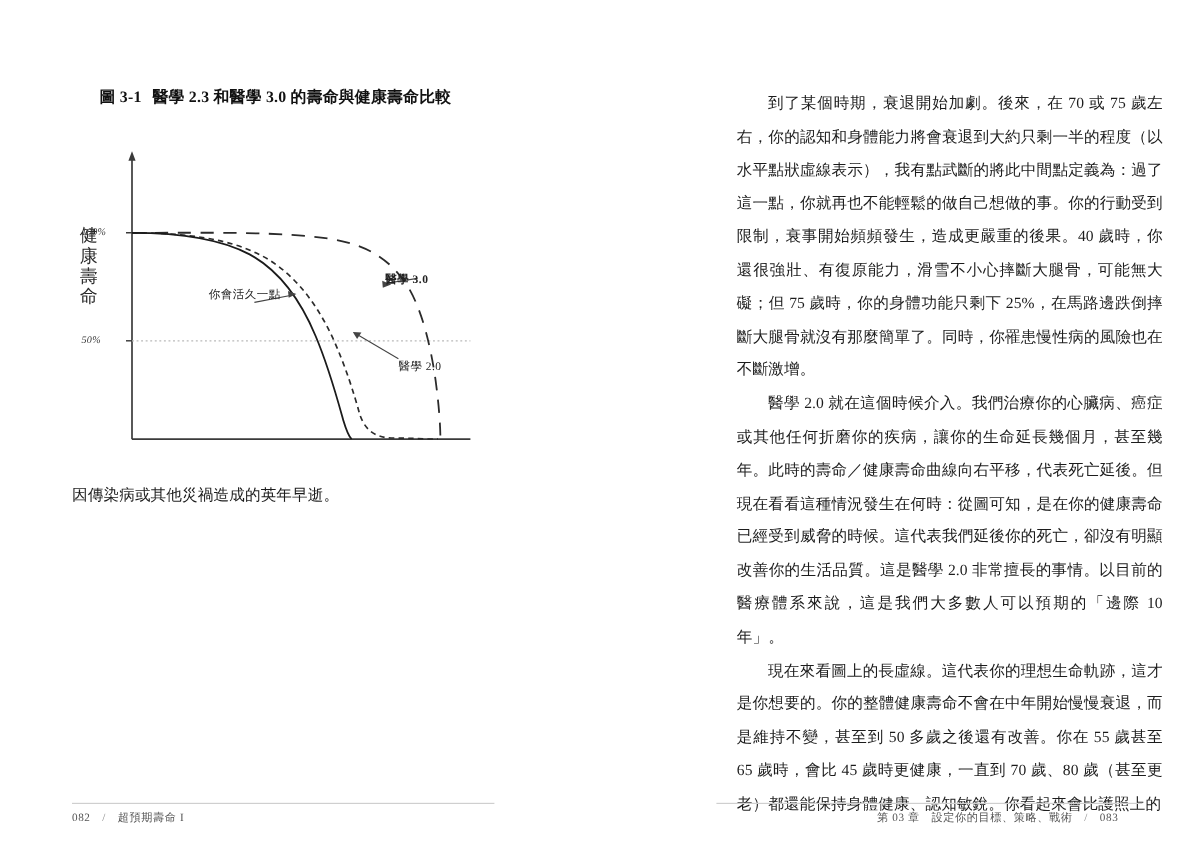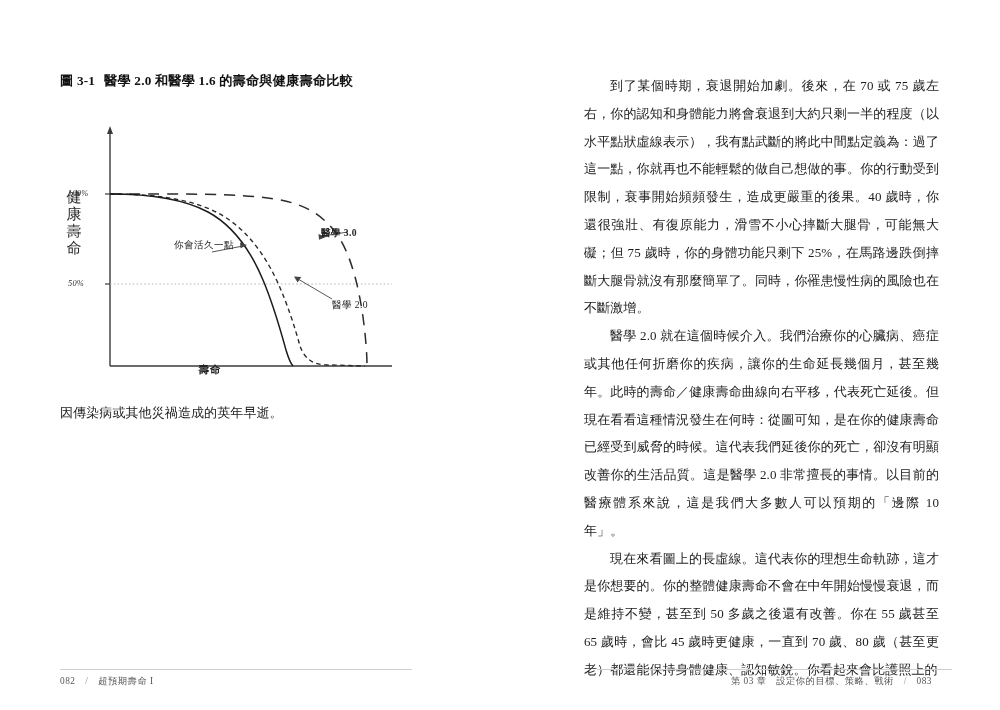--- a/index.html
+++ b/index.html
@@ -22,33 +22,33 @@
     height: 710px;
     background: #ffffff;
   }
 
   
   .col {
     position: absolute;
     top: 72px;
   }
   .col-left  { left: 60px;  width: 352px; }
-  .col-right { left: 584px; width: 355px; font-family: Liberation Serif, serif; }
+  .col-right { left: 614px; width: 355px; font-family: Liberation Serif, serif; }
 
   
   .fig-caption {
     font-size: 13.2px;
     font-weight: bold;
     letter-spacing: 0.2px;
     color: #111111;
     white-space: nowrap;
     margin: 0 0 6px 0;
     line-height: 1.3;
   }
-  .fig-caption .fig-num { margin-right: 9px; }
+  .fig-caption .fig-num { margin-right: 9px; margin-left: 23px; }
 
   
   .chart-wrap {
     position: relative;
     width: 352px;
     height: 272px;
     margin: 24px 0 14px 0;
   }
   .chart-svg { display: block; }
 
@@ -131,21 +131,21 @@
   .rule-right { left: 597px; width: 355px; }
 </style>
 </head>
 <body>
 
 <div class="page">
 
   <div class="col col-left">
 
     <div class="fig-caption">
-      <span class="fig-num">圖 3-1</span><span>醫學 2.0 和醫學 1.6 的壽命與健康壽命比較</span>
+      <span class="fig-num">圖 3-1</span><span>醫學 2.3 和醫學 3.0 的壽命與健康壽命比較</span>
     </div>
 
     <div class="chart-wrap">
 
       <svg class="chart-svg" width="352" height="272" viewBox="0 0 352 272">
 
         <line x1="50" y1="18" x2="50" y2="253" stroke="#3a3a3a" stroke-width="1.4"></line>
         <polygon points="50,13 47,21 53,21" fill="#3a3a3a"></polygon>
 
         <line x1="50" y1="253" x2="332" y2="253" stroke="#3a3a3a" stroke-width="1.4"></line>
@@ -179,21 +179,20 @@
         <circle cx="277" cy="120" r="1.6" fill="#444"></circle>
 
         <line x1="272" y1="186" x2="238" y2="166" stroke="#444" stroke-width="0.9"></line>
         <polygon points="234,163.6 241.2,164 237.6,169.6" fill="#444"></polygon>
       </svg>
 
       <div class="tick-label tick-100">100%</div>
       <div class="tick-label tick-50">50%</div>
 
       <div class="axis-label-y">健康壽命</div>
-      <div class="axis-label-x">壽命</div>
 
       <div class="curve-label lbl-none">你會活久一點</div>
       <div class="curve-label lbl-m30">醫學 3.0</div>
       <div class="curve-label lbl-m20">醫學 2.0</div>
     </div>
 
     <div class="body-text">
       <p>因傳染病或其他災禍造成的英年早逝。</p>
     </div>
   </div>

